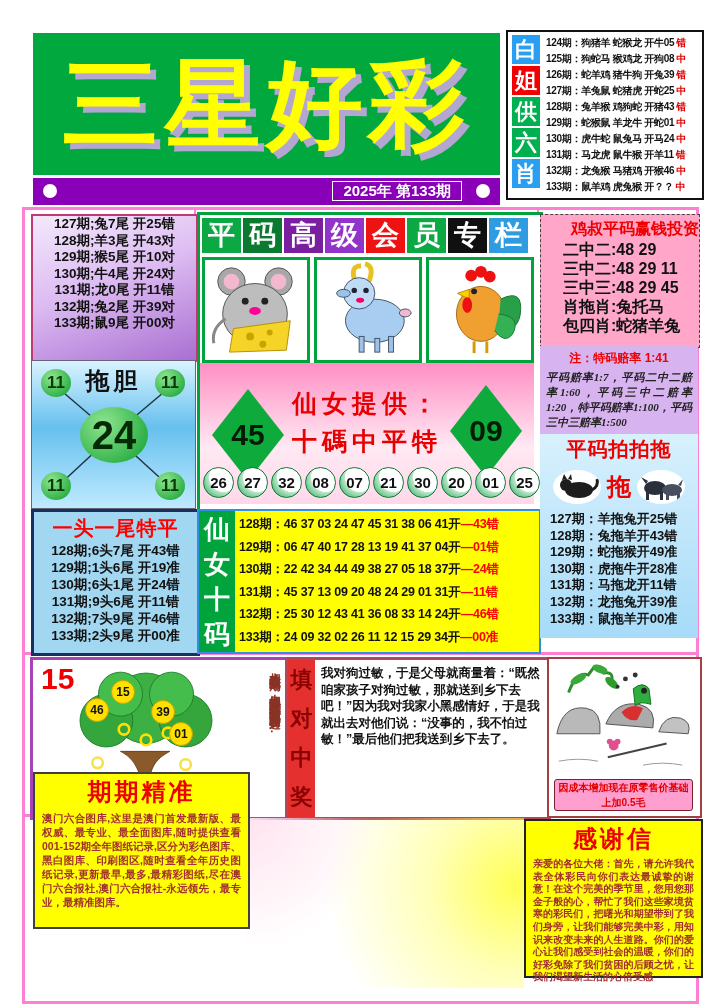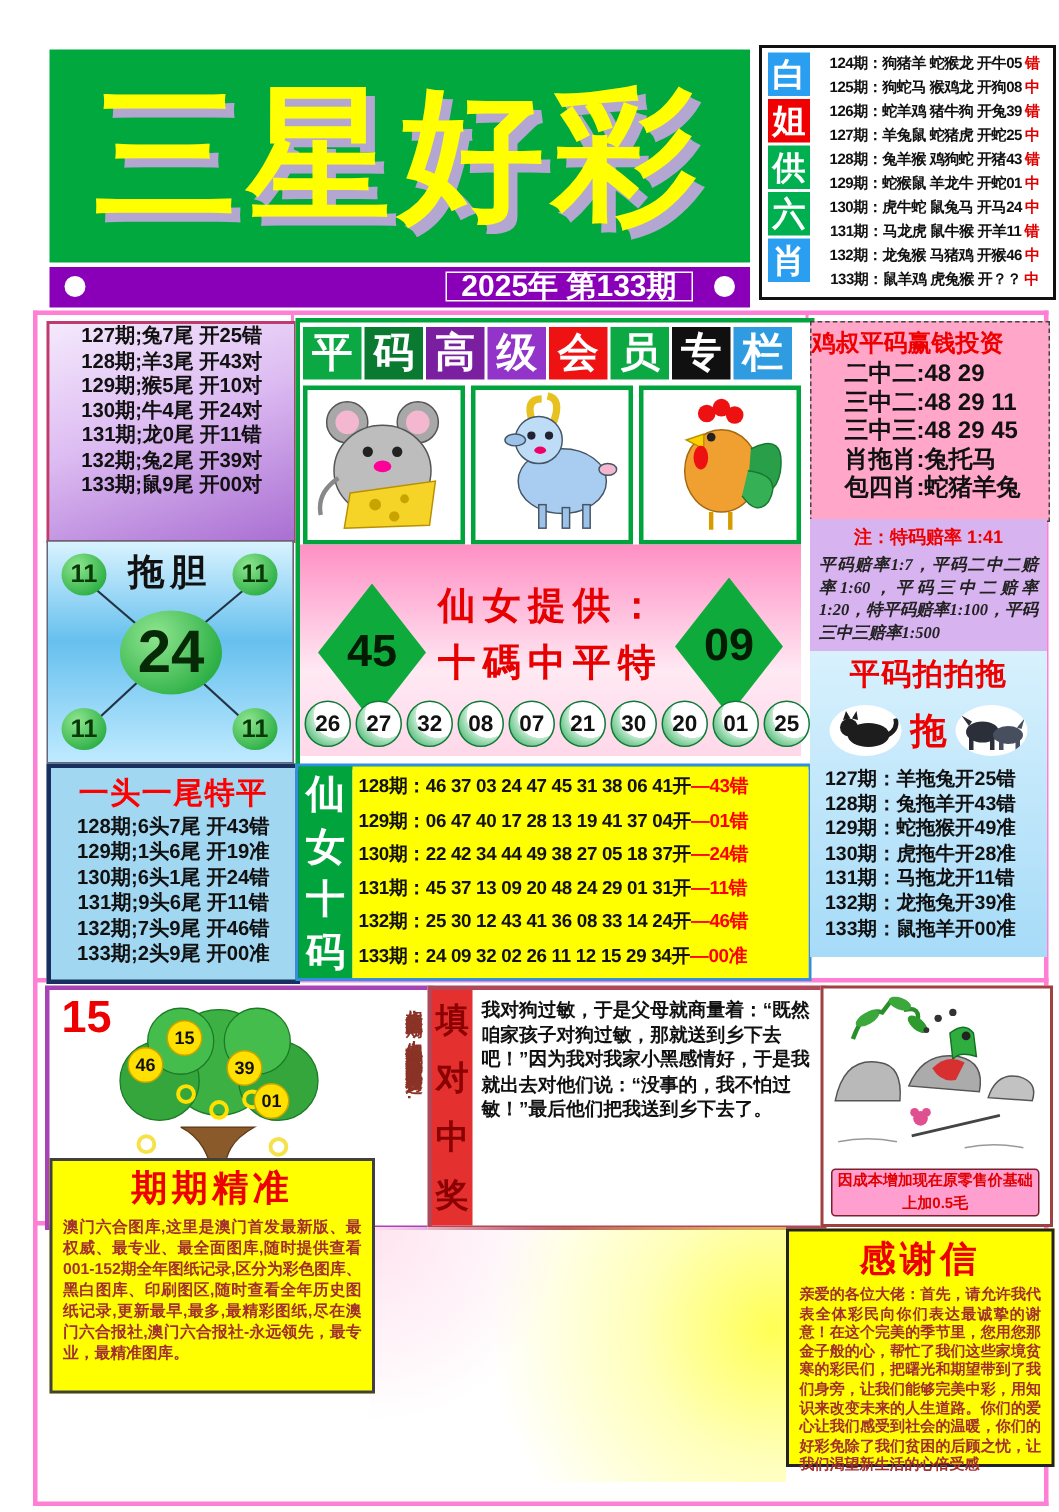--- a/index.html
+++ b/index.html
@@ -9,32 +9,32 @@
 
   
   .banner{left:33px;top:33px;width:467px;height:142px;background:#00a83e;
           display:flex;align-items:center;justify-content:center;}
   .banner-title{font-size:96px;font-weight:bold;color:#ffff00;letter-spacing:6px;
           text-shadow:6px 6px 0 #b3a6d0;line-height:1;}
   .issuebar{left:33px;top:178px;width:467px;height:27px;background:#8a00b8;
           display:flex;align-items:center;}
   .dot{width:14px;height:14px;border-radius:50%;background:#fff;position:absolute;top:6px;}
   .dot.l{left:10px;} .dot.r{right:10px;}
-  .issue-text{position:absolute;right:38px;top:3px;color:#fff;font-size:20px;font-weight:bold;
+  .issue-text{position:absolute;right:38px;top:3px;color:#fff;font-size:15px;font-weight:bold;
           border:1px solid #fff;padding:0 10px;line-height:18px;}
 
   
   .baijie-box{left:506px;top:30px;width:194px;height:166px;background:#fff;border:2px solid #111;
           display:flex;}
   .bj-label{width:30px;display:flex;flex-direction:column;margin:3px 0 3px 4px;gap:2px;}
   .bj-tile{width:28px;height:29px;color:#fff;font-weight:bold;font-size:22px;line-height:29px;
           text-align:center;}
   .bj-rows{flex:1;padding:3px 2px 0 4px;}
   .bj-row{font-size:10px;font-weight:bold;color:#111;line-height:16px;white-space:nowrap;
-          letter-spacing:-0.3px;text-align:center;}
+          letter-spacing:-0.3px;}
   .mk{color:#e00000;margin-left:2px;}
 
   
   .pframe{background:#ff7fd4;}
 
   
   .boxA{left:31px;top:214px;width:163px;height:144px;border:2px solid #c03a70;
         background:linear-gradient(160deg,#f4e9fc 0%,#ddbcf2 45%,#a96fd2 100%);
         text-align:center;}
   .boxA-title{color:#ff0000;font-weight:bold;font-size:20px;margin-top:3px;letter-spacing:1px;}
@@ -84,21 +84,21 @@
          display:flex;flex-direction:column;align-items:center;justify-content:space-around;
          line-height:1;}
   .ft-rows{flex:1;background:#ffff00;padding:2px 0 0 4px;}
   .ft-row{font-size:12.5px;font-weight:bold;line-height:22.5px;white-space:nowrap;letter-spacing:-0.2px;}
   .ft-main{color:#111;}
   .ft-tail{color:#ff0000;}
 
   
   .jishu{left:540px;top:214px;width:158px;height:128px;background:#ffa6c9;border:1px dashed #444;
          padding-top:4px;}
-  .jishu-title{color:#ee0000;font-weight:bold;font-size:16px;text-align:left;}
+  .jishu-title{color:#ee0000;font-weight:bold;font-size:16px;text-align:right;}
   .jishu-row{font-size:16px;font-weight:bold;color:#111;line-height:19px;padding-left:22px;
          white-space:nowrap;}
   .oddsnote{left:540px;top:346px;width:158px;height:86px;background:#d7b3ef;padding-top:4px;}
   .odds-title{color:#ee0000;font-weight:bold;font-size:12px;text-align:center;}
   .odds-body{font-family:"Liberation Serif","DejaVu Serif",serif;font-style:italic;font-weight:bold;
          color:#222;font-size:11px;line-height:15px;padding:3px 6px 0 6px;text-align:justify;}
   .paipai{left:540px;top:434px;width:158px;height:204px;
          background:linear-gradient(#d8f1fd 0%,#a6dbf8 100%);}
   .pp-title{color:#ee0000;font-weight:bold;font-size:20px;text-align:center;margin-top:2px;
          letter-spacing:1px;}

